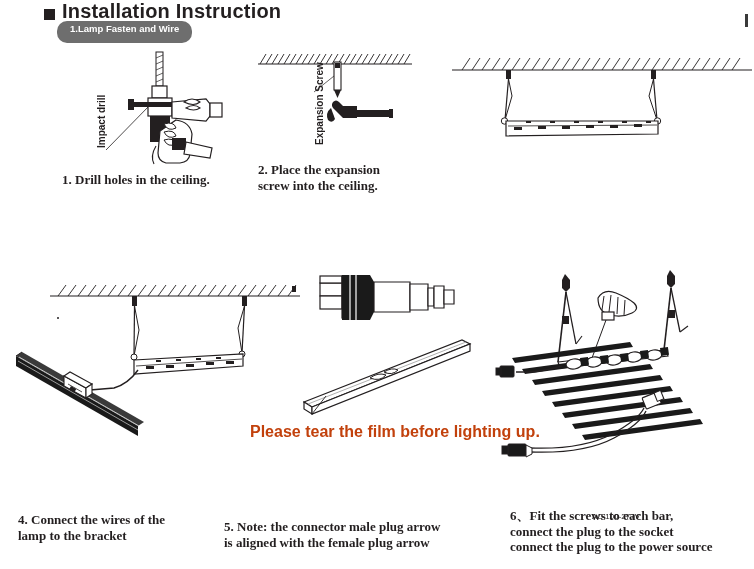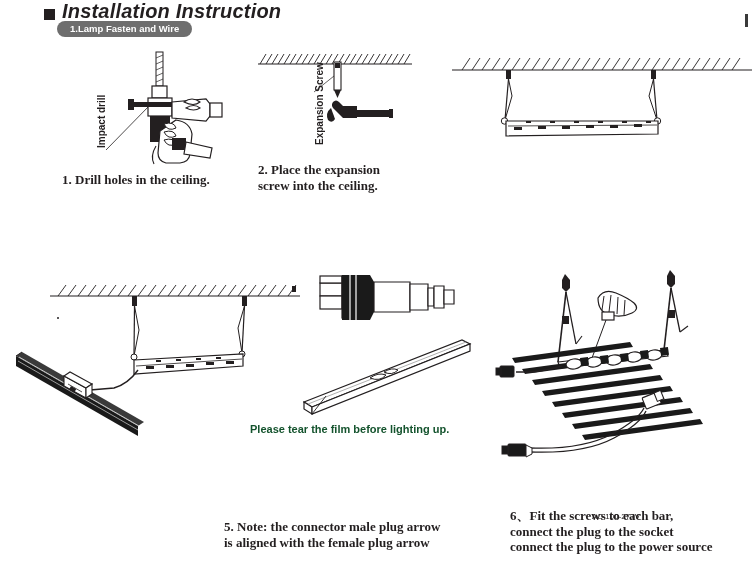--- a/index.html
+++ b/index.html
@@ -32,30 +32,29 @@
     position: absolute;
     left: 44px; top: 9px;
     width: 11px; height: 11px;
     background: #231f20;
   }
   #page-title {
     position: absolute;
     left: 62px; top: 0px;
     font-size: 20px;
     font-weight: bold;
-    font-style: italic;
     letter-spacing: .2px;
     line-height: 22px;
     white-space: nowrap;
     color: #231f20;
   }
   #section-badge {
     position: absolute;
     left: 58px; top: 22px;
-    height: 14px;
+    height: 20px;
     padding: 0 12px;
     border-radius: 9px;
     background: #6e6e6e;
     color: #ffffff;
     font-size: 9.5px;
     font-weight: bold;
     line-height: 14px;
     white-space: nowrap;
     box-shadow: 0 0 0 1px #6e6e6e;
   }
@@ -87,23 +86,23 @@
     transform: rotate(-90deg);
   }
   .smalltext {
     position: absolute;
     font-size: 8px;
     color: #231f20;
     white-space: nowrap;
   }
   .midtext {
     position: absolute;
-    font-size: 11px;
+    font-size: 16px;
     font-weight: bold;
-    color: #14532d;
+    color: #c2410c;
     white-space: nowrap;
   }
   svg { display: block; overflow: visible; }
   .ln { stroke: #231f20; fill: none; }
 </style>
 </head>
 <body>
 
 <div class="page">
 
@@ -470,19 +469,21 @@
         <path d="M34 183 l6 3 l0 6 l-6 3 z" fill="#fff"></path>
       </g>
       <g fill="#fff" stroke="#231f20" stroke-width="1.1">
         <rect x="150" y="136" width="16" height="12" rx="1" transform="rotate(-22 150 136)"></rect>
         <rect x="162" y="131" width="7" height="9" transform="rotate(-22 162 131)"></rect>
       </g>
     </svg>
   </div>
   <div class="smalltext" style="left:592px; top:464px;margin-top:48px;">AC 100-277V</div>
 
+  <div class="caption" style="left:18px; top:512px;">4. Connect the wires of the
+    lamp to the bracket</div>
   <div class="caption" style="left:224px; top:512px;margin-top:7px;">5. Note: the connector male plug arrow
     is aligned with the female plug arrow</div>
   <div class="caption" style="left:510px; top:508px;">6、Fit the screws to each bar,
 connect the plug to the socket
 connect the plug to the power source</div>
 
 </div>
 
 </body></html>

